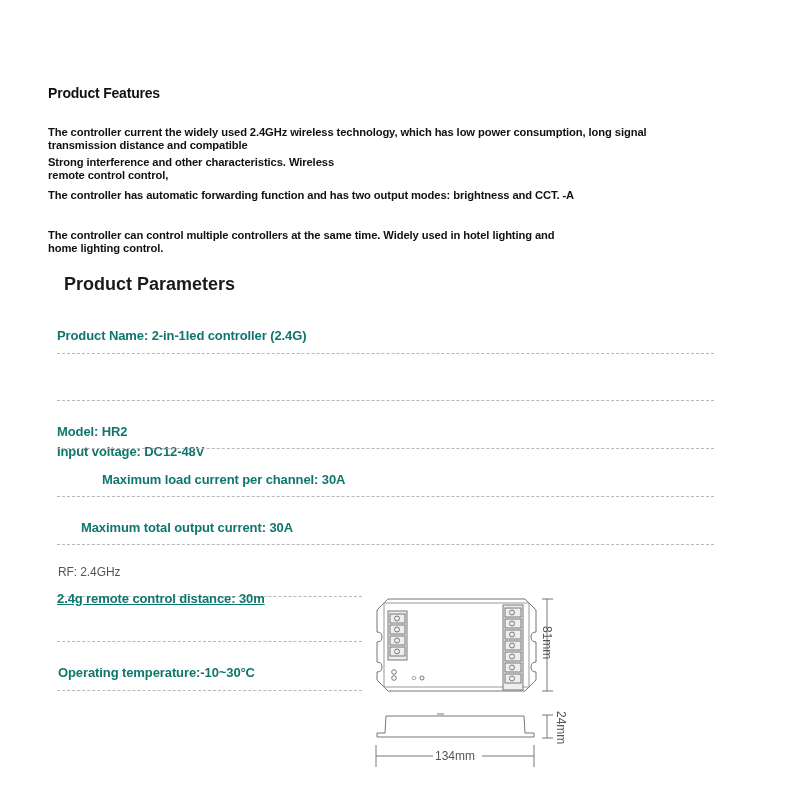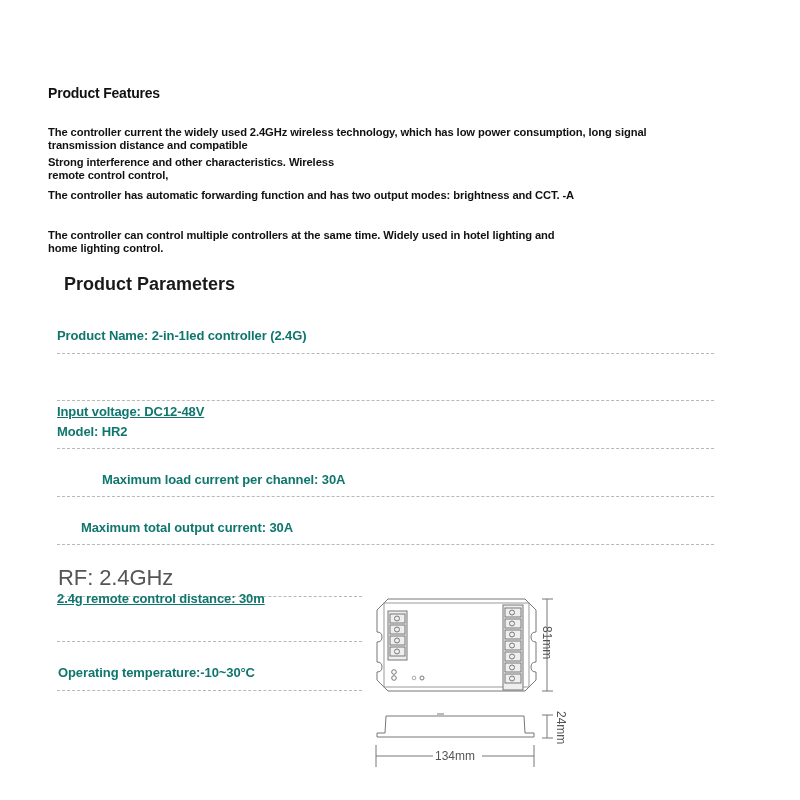--- a/index.html
+++ b/index.html
@@ -3,21 +3,21 @@
 <meta charset="utf-8">
 <style>
   html, body { margin:0; padding:0; background:#ffffff; }
   body { width:800px; height:800px; position:relative; overflow:hidden;
          font-family:"Liberation Sans", sans-serif; color:#111; }
   .abs { position:absolute; }
   .h-features { left:48px; top:85px; font-size:14px; font-weight:bold; color:#111; letter-spacing:-0.2px; }
   .feat { left:48px; font-size:11.2px; font-weight:bold; line-height:12.5px; color:#111; letter-spacing:-0.1px; }
   .h-params { left:56px; top:274px; font-size:18px; font-weight:bold; color:#1a1a1a;margin-left:8px; }
   .param { left:57px; font-size:13px; font-weight:bold; color:#0f766e; letter-spacing:-0.1px; }
-  .param.rf { font-size:22px; font-weight:normal; color:#555; left:58px; }
+  .param.rf { font-size:12px; font-weight:normal; color:#555; left:58px; }
   .param.temp { left:58px; }
   .dash { height:0; border-top:1.6px dashed #b8b8b8; }
   svg text { font-family:"Liberation Sans", sans-serif; }
 </style>
 </head>
 <body>
 
 <div class="abs h-features">Product Features</div>
 
 <div class="abs feat" style="top:126px;">
@@ -37,21 +37,21 @@
 </div>
 
 <div class="abs h-params">Product Parameters</div>
 
 <div class="abs param" style="top:328px;">Product Name: 2-in-1led controller (2.4G)</div>
 <div class="abs dash" style="left:57px; width:657px; top:353px;"></div>
 
 <div class="abs param" style="top:376px;margin-top:48px;">Model: HR2</div>
 <div class="abs dash" style="left:57px; width:657px; top:400px;"></div>
 
-<div class="abs param" style="top:404px;text-decoration:underline;">Input voltage: DC12-48V</div>
+<div class="abs param" style="top:444px;">Input voltage: DC12-48V</div>
 <div class="abs dash" style="left:57px; width:657px; top:448px;"></div>
 
 <div class="abs param" style="top:472px;margin-left:45px;">Maximum load current per channel: 30A</div>
 <div class="abs dash" style="left:57px; width:657px; top:496px;"></div>
 
 <div class="abs param" style="top:520px;margin-left:24px;">Maximum total output current: 30A</div>
 <div class="abs dash" style="left:57px; width:657px; top:544px;"></div>
 
 <div class="abs param rf" style="top:565px;">RF: 2.4GHz</div>
 <div class="abs dash" style="left:57px; width:305px; top:596px;"></div>

